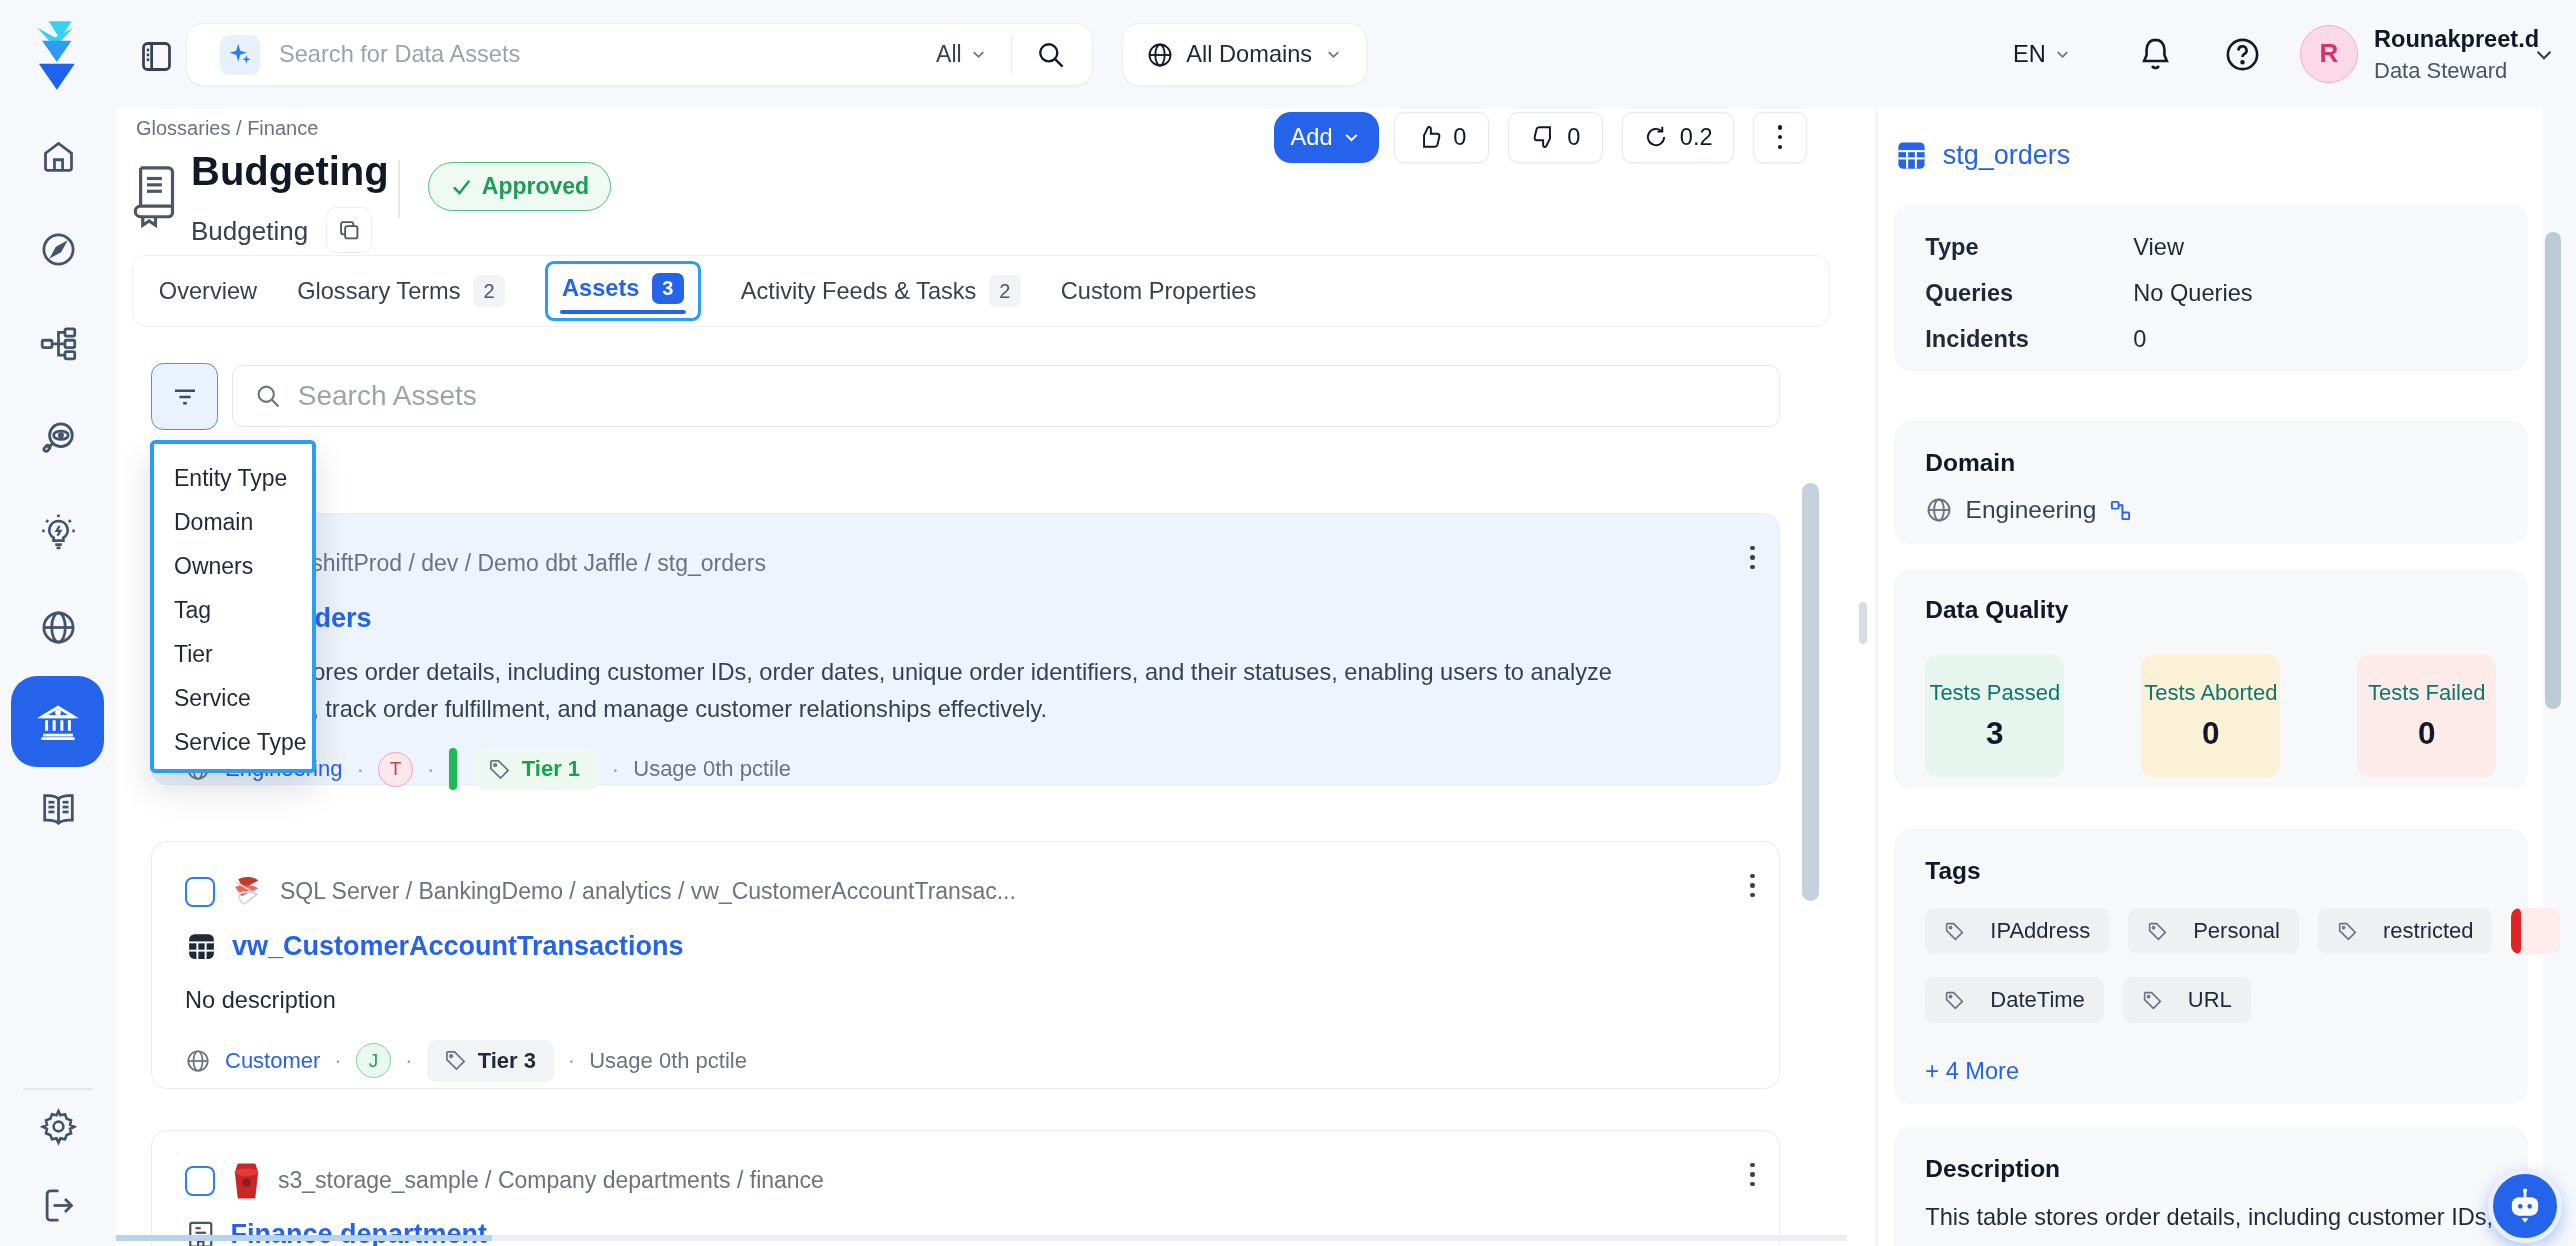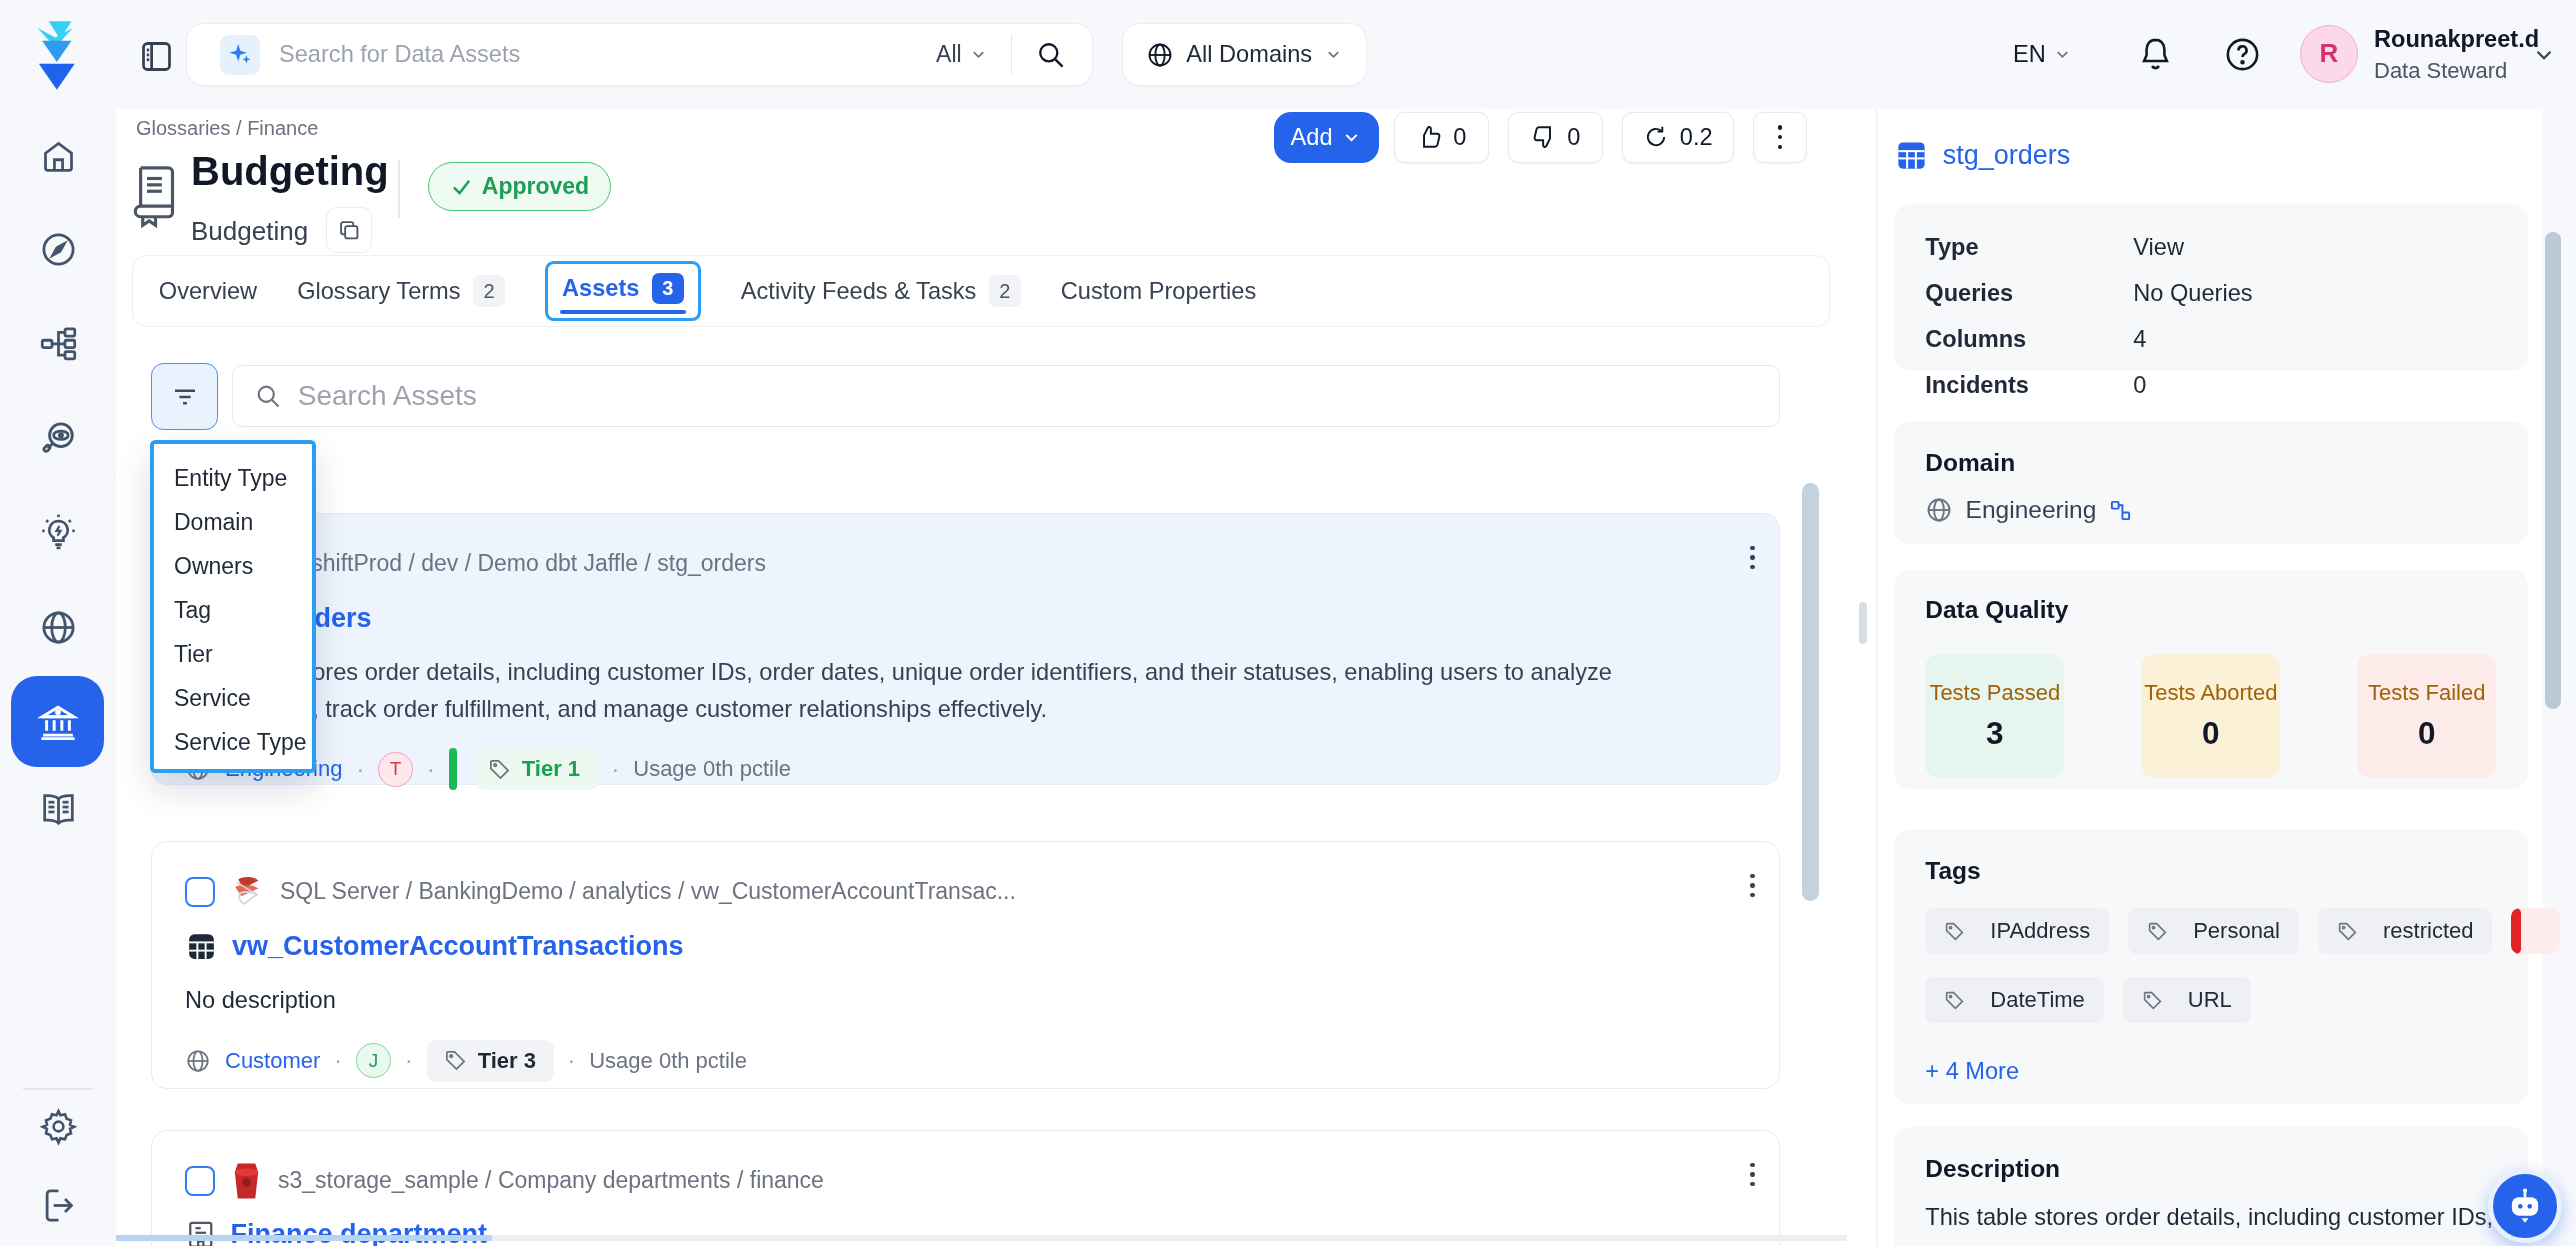--- a/index.html
+++ b/index.html
@@ -95,21 +95,21 @@
   .rp-title-row { position:absolute; left:15.8px; top:29px; display:flex; align-items:center; gap:14px; }
   .rp-title { font-size:27px; font-weight:500; color:#2563eb; }
   .rp-card { position:absolute; left:15.8px; width:634px; background:#f7f8fa; border-radius:15.8px; }
   .rp-heading { font-size:24.5px; font-weight:bold; color:#111827; }
   .ov-row { display:flex; margin-bottom:19px; font-size:23.6px; }
   .ov-label { width:208px; font-weight:600; color:#1f2937; }
   .ov-value { color:#1f2937; }
   .dq-tiles { display:flex; gap:77px; margin-top:30px; }
   .dq-tile { width:147px; height:124px; border-radius:14px; display:flex; flex-direction:column; align-items:center; justify-content:center; gap:8.8px; }
   .dq-green { background:#e6f6ee; } .dq-yellow { background:#fbf1d7; } .dq-red { background:#fcebe8; }
-  .dq-label { font-size:22px; color:#a16207; }
+  .dq-label { font-size:22px; color:#0f766e; }
   .dq-value { font-size:31.5px; font-weight:bold; color:#111827; }
   .tag-row { display:flex; gap:19px; margin-top:23px; }
   .tag-pill { display:flex; align-items:center; gap:25px; height:46px; padding:0 19px; border-radius:8.8px; background:#eef0f3; font-size:22px; color:#1f2937; }
   .tag-sensitive { background:#fdeceb; color:#dc2626; position:relative; padding-left:30px; overflow:hidden; }
   .tag-sensitive::before { content:""; position:absolute; left:0; top:0; bottom:0; width:9.6px; background:#e02424; border-radius:5.3px; }
   .tags-more { margin-top:35px; font-size:23.6px; color:#2563eb; }
   .rp-desc-text { margin-top:21px; font-size:23.6px; color:#1f2937; white-space:nowrap; overflow:hidden; }
   .right-vscroll { position:absolute; left:2545px; top:232px; width:15.8px; height:477px; border-radius:7.9px; background:#bccad6; }
 
   .chatbot { position:absolute; left:2488px; top:1169px; width:74px; height:74px; border-radius:50%; background:#2563eb; border:5.3px solid #e8f0fb; box-shadow:0 5.3px 15.8px rgba(37,99,235,.35); display:flex; align-items:center; justify-content:center; z-index:60; }
@@ -555,24 +555,20 @@
 
   <div class="rp-card" style="top:95px;height:167px;padding:30px 31.5px">
     <div class="ov-row">
         <span class="ov-label">Type</span>
         <span class="ov-value">View</span>
       </div>
     <div class="ov-row">
         <span class="ov-label">Queries</span>
         <span class="ov-value">No Queries</span>
       </div>
-    <div class="ov-row">
-        <span class="ov-label">Columns</span>
-        <span class="ov-value">4</span>
-      </div>
     <div class="ov-row" style="margin-bottom:0">
         <span class="ov-label">Incidents</span>
         <span class="ov-value blue-link">0</span>
       </div>
   </div>
 
   <div class="rp-card" style="top:312px;height:123px;padding:28px 31.5px">
     <div class="rp-heading">Domain</div>
     <div style="display:flex;align-items:center;gap:12.3px;margin-top:19px">
       <svg viewBox="0 0 24 24" width="28" height="28" fill="none" stroke="#6b7280" stroke-width="1.6">

